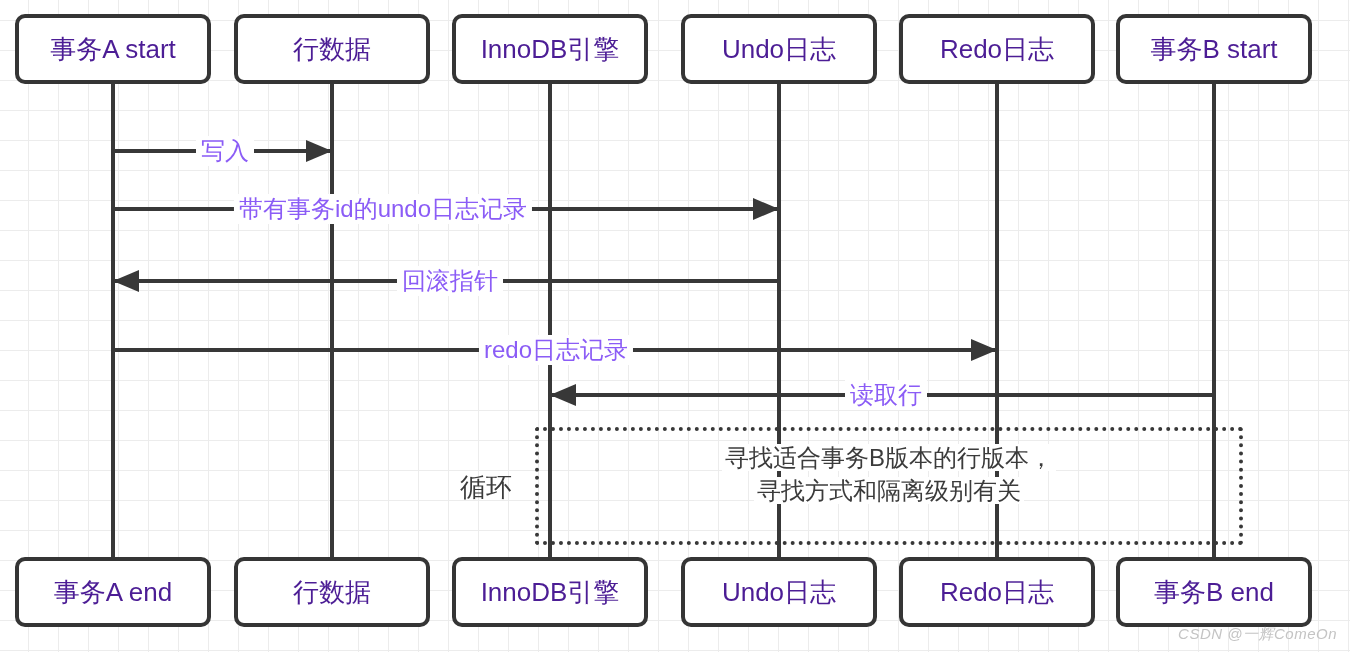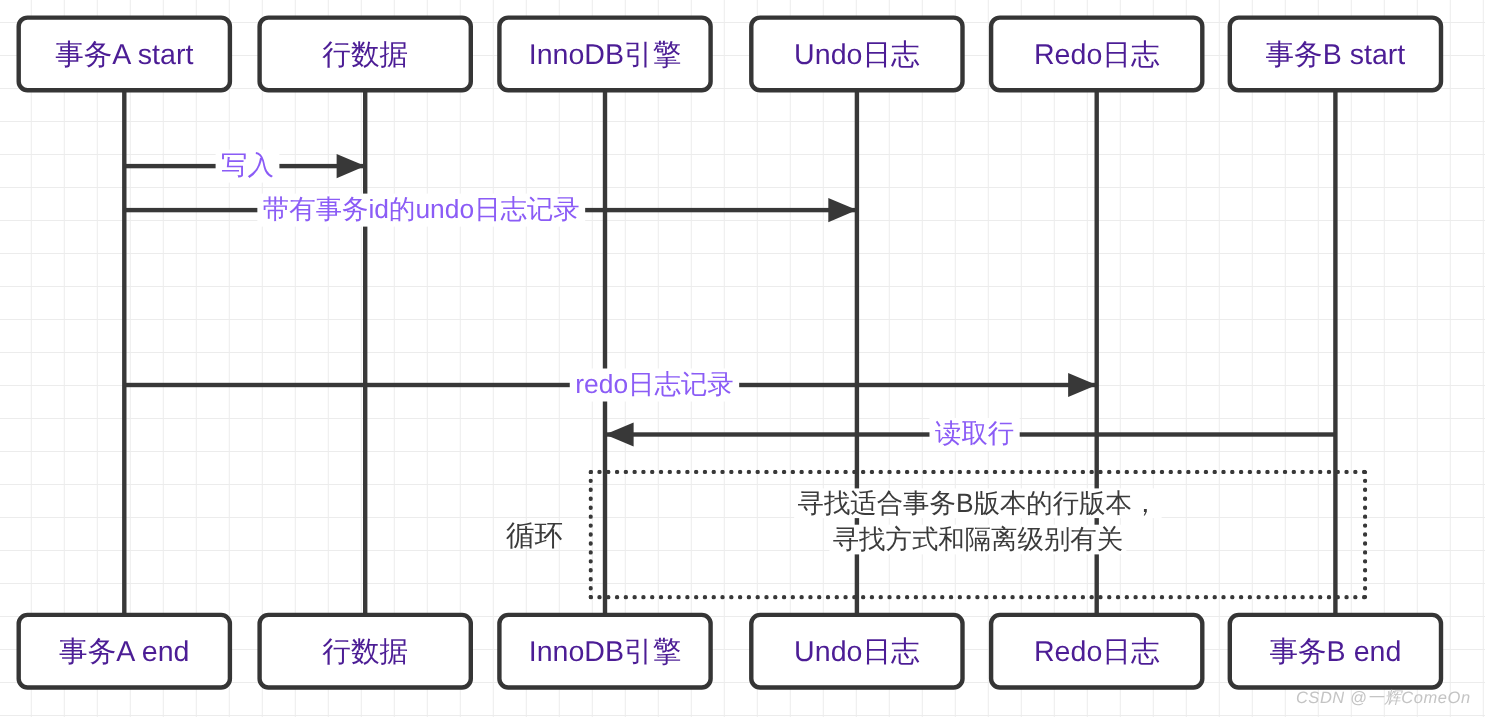--- a/index.html
+++ b/index.html
@@ -120,28 +120,33 @@
       <span>事务B start</span>
     </div>
     <div class="node" style="left: 1116px; top: 557px;">
       <span>事务B end</span>
     </div>
     <div class="msg" style="left: 113px; top: 140px; width: 219px;">
       <div class="msg-line"></div>
       <div class="arrowhead right"></div>
       <span class="msg-label" style="left: 112px;">写入</span>
     </div>
-    <div class="msg" style="left: 113px; top: 180px; width: 666px; text-decoration: underline;">
+    <div class="msg" style="left: 113px; top: 198px; width: 666px; text-decoration: underline;">
       <div class="msg-line"></div>
       <div class="arrowhead right"></div>
       <span class="msg-label" style="left: 270px;">带有事务id的undo日志记录</span>
     </div>
+    <div class="msg" style="left: 113px; top: 270px; width: 666px;">
+      <div class="msg-line"></div>
+      <div class="arrowhead left"></div>
+      <span class="msg-label" style="left: 337px;">回滚指针</span>
+    </div>
     <div class="msg" style="left: 113px; top: 339px; width: 884px;">
       <div class="msg-line"></div>
       <div class="arrowhead right"></div>
-      <span class="msg-label" style="left: 443px; margin-left: 39px;">redo日志记录</span>
+      <span class="msg-label" style="left: 443px;">redo日志记录</span>
     </div>
     <div class="msg" style="left: 550px; top: 384px; width: 664px;">
       <div class="msg-line"></div>
       <div class="arrowhead left"></div>
       <span class="msg-label" style="left: 336px;">读取行</span>
     </div>
   </div>
 
 </body></html>

